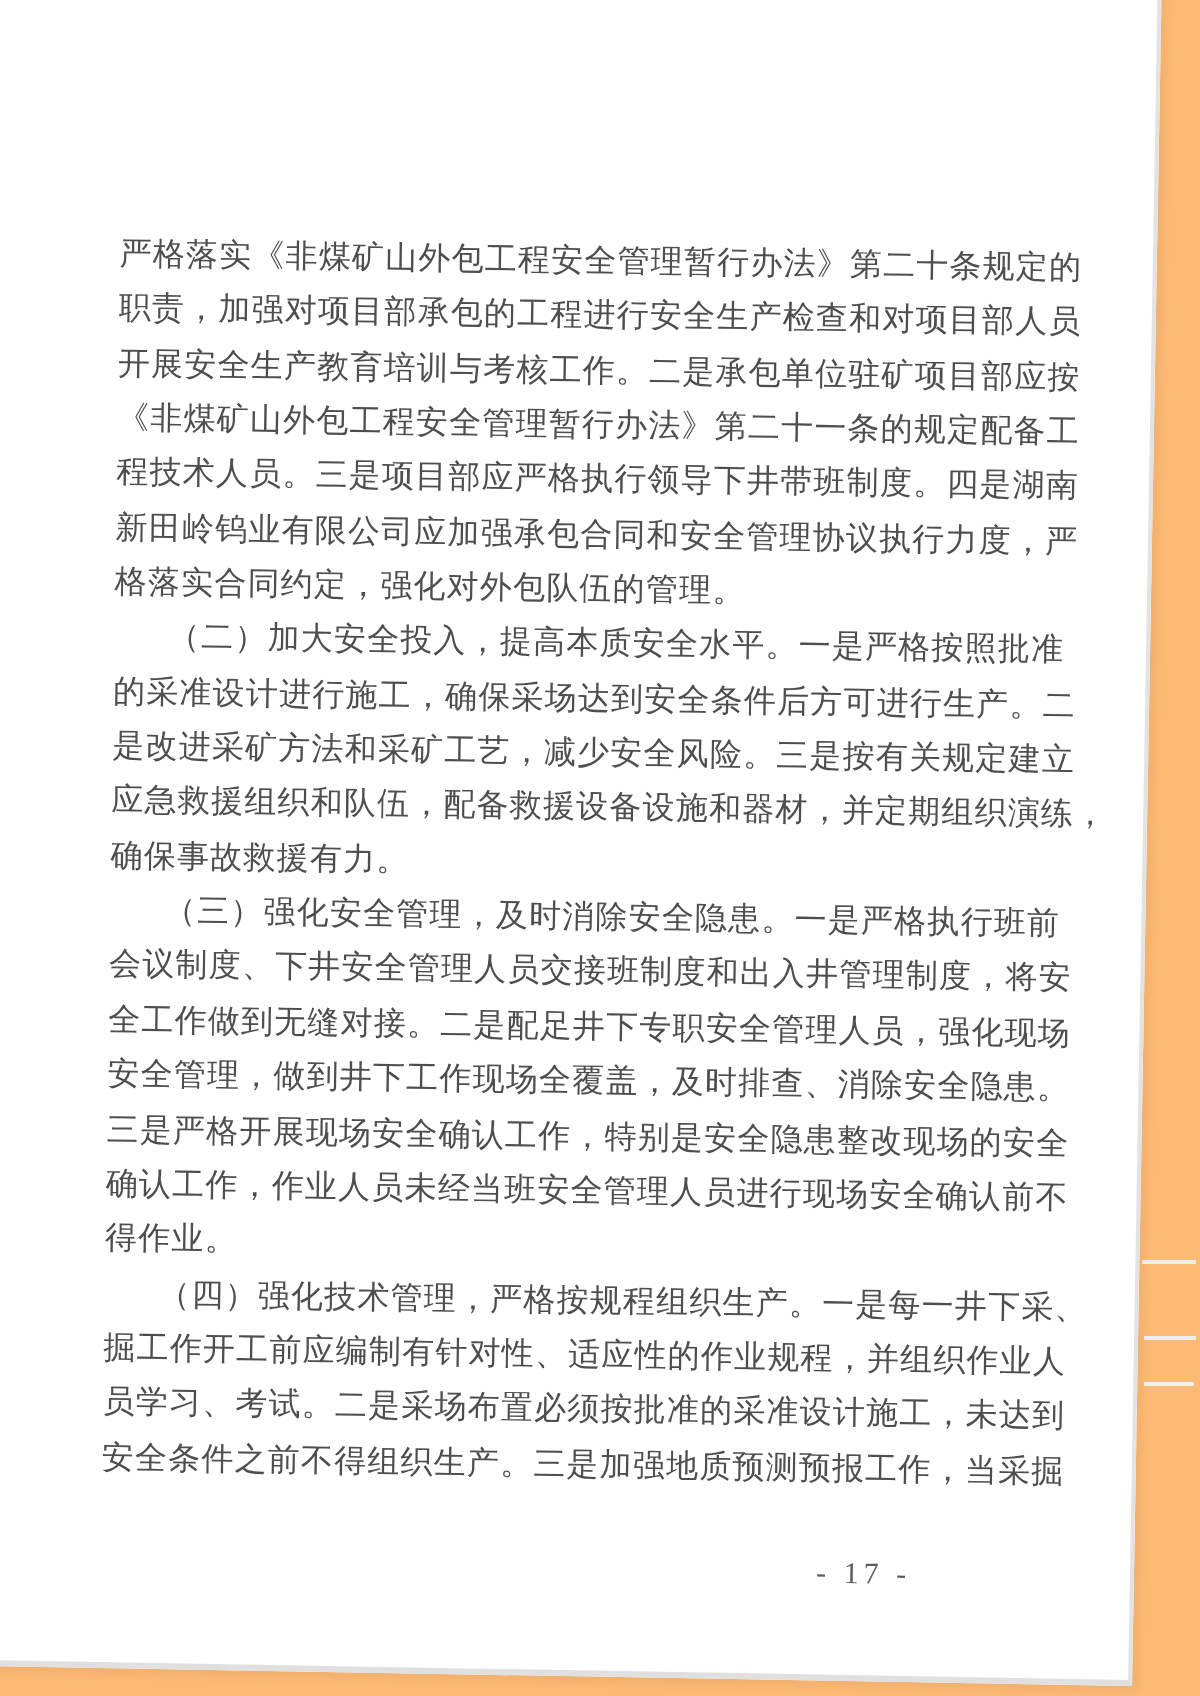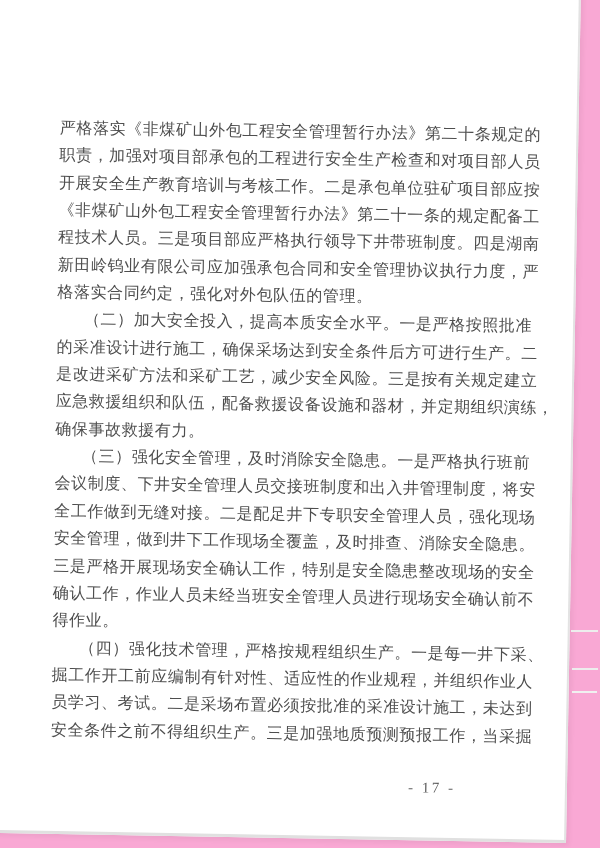--- a/index.html
+++ b/index.html
@@ -1,20 +1,20 @@
 <!DOCTYPE html>
 <html><head>
 <meta charset="utf-8">
 <style>
   html, body { margin: 0; padding: 0; background: #fafafa; }
   .canvas {
     position: relative;
     width: 600px;
     height: 848px;
-    background: #f9a8d4;
+    background: #fdba74;
     overflow: hidden;
     font-family: "Liberation Serif", "DejaVu Serif", serif;
   }
   
   .sheet {
     position: absolute;
     left: -134px;
     top: -157px;
     width: 698px;
     height: 997px;

